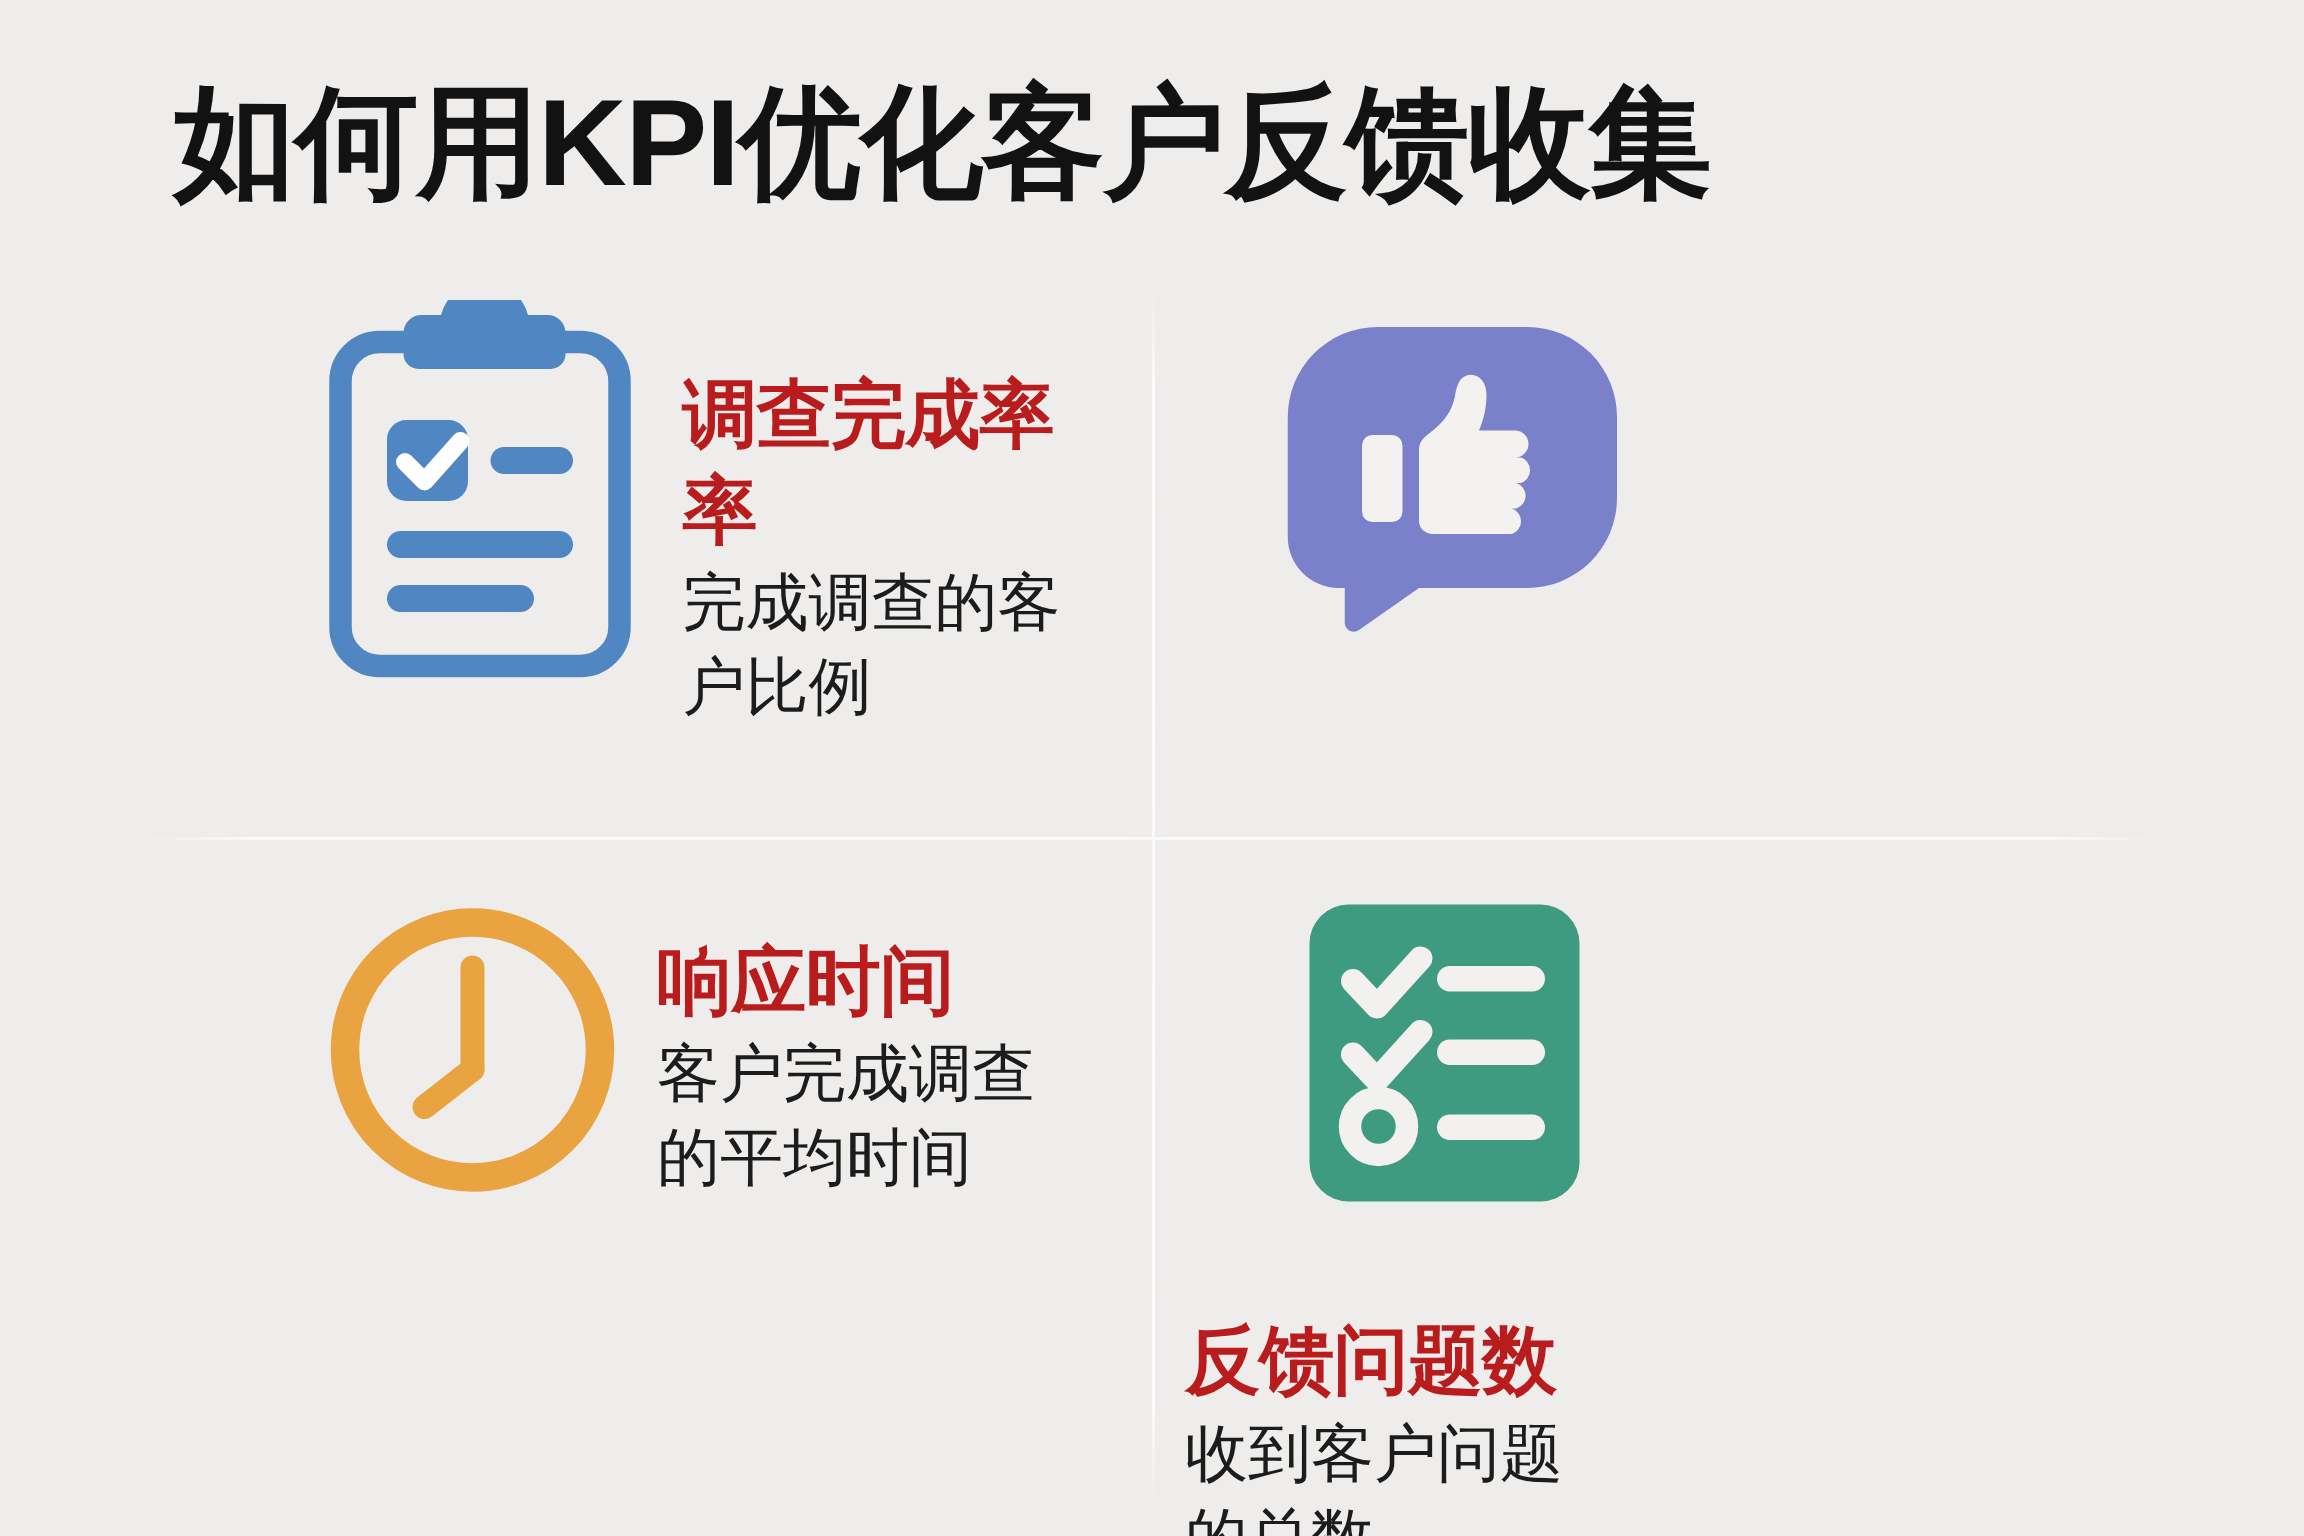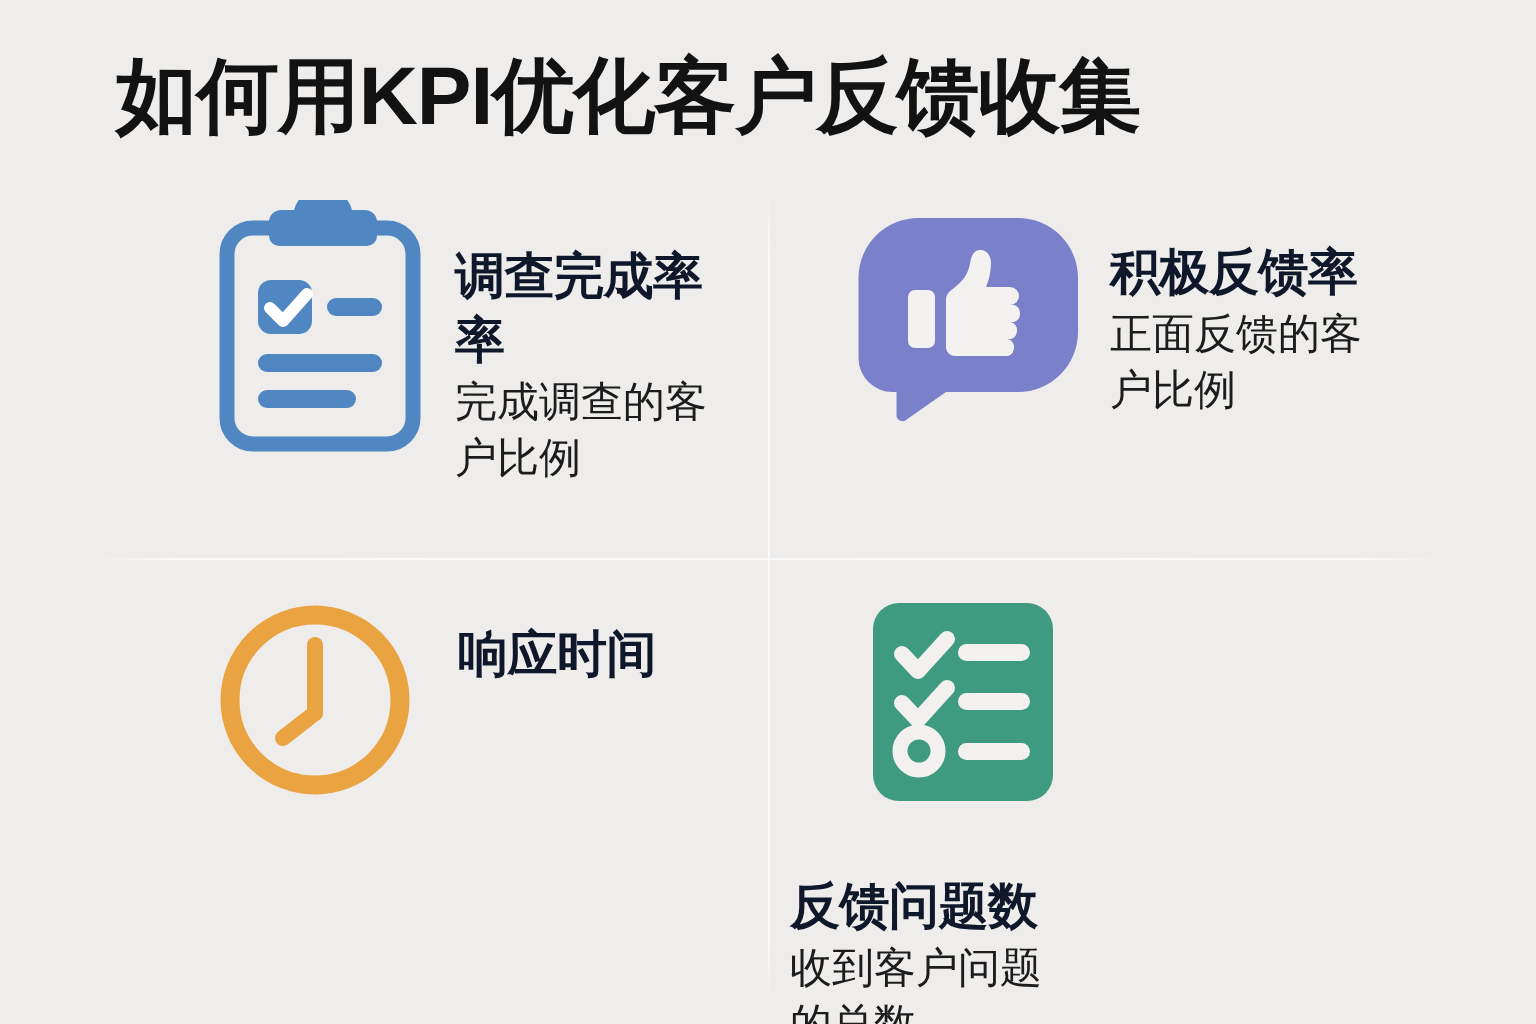--- a/index.html
+++ b/index.html
@@ -87,28 +87,28 @@
   .cell-2 .icon-wrap { width: 240px; margin-left: 80px;  padding-top: 30px; }
   .cell-3 .icon-wrap { width: 230px; margin-left: 200px; padding-top: 40px; }
   .cell-4 .icon-wrap { width: 240px; margin-left: 80px;  padding-top: 38px; }
 
   .text-wrap {
     flex: 1 1 auto;
     padding-top: 62px;
   }
   .cell-1 .text-wrap { margin-left: 20px; }
   .cell-2 .text-wrap { margin-left: 22px; padding-top: 58px; }
-  .cell-3 .text-wrap { margin-left: 28px; padding-top: 62px; }
+  .cell-3 .text-wrap { margin-left: 8px; padding-top: 62px; }
   .cell-4 .text-wrap { margin-left: 22px; padding-top: 62px; }
 
   .card-title {
     font-size: 50px;
     line-height: 64px;
     font-weight: 700;
-    color: #0f172a;
+    color: #b91c1c;
     letter-spacing: -0.5px;
     max-width: 270px;
   }
   .cell-2 .card-title,
   .cell-4 .card-title { max-width: 330px; }
 
   .card-desc {
     font-size: 42px;
     line-height: 56px;
     font-weight: 400;
@@ -168,40 +168,37 @@
 
           <rect x="56" y="78" width="27" height="58" rx="7" ry="7" fill="#f3f2f0"></rect>
 
           <path d="M94 136 v-48 c0 -6 4 -9 8 -12 c9 -7 14 -14 16 -24
                    c1 -7 3 -13 9 -14 c7 -1 12 5 12 13 c0 9 -2 17 -5 24 h24
                    a9 9 0 0 1 0 18 h4 a9 9 0 0 1 0 17 h-3 a9 9 0 0 1 0 17 h-3
                    a9 9 0 0 1 0 17 h-53 a9 9 0 0 1 -9 -8 z" fill="#f3f2f0"></path>
         </svg>
       </span>
     </div>
-    <div class="text-wrap">
-      <div class="card-title">积极反馈率</div>
-      <div class="card-desc">正面反馈的客户比例</div>
-    </div>
   </div>
 
   <div class="cell cell-3">
     <div class="icon-wrap">
       <span>
         <svg width="200" height="200" viewBox="0 0 200 200" xmlns="http://www.w3.org/2000/svg">
           <circle cx="100" cy="100" r="85" fill="none" stroke="#e9a341" stroke-width="19"></circle>
 
           <path d="M100 45 v68" fill="none" stroke="#e9a341" stroke-width="16" stroke-linecap="round"></path>
 
           <path d="M100 113 l-32 25" fill="none" stroke="#e9a341" stroke-width="16" stroke-linecap="round"></path>
         </svg>
       </span>
     </div>
     <div class="text-wrap">
       <div class="card-title">响应时间</div>
+      <div class="card-desc">客户完成调查的平均时间</div>
     </div>
   </div>
 
   <div class="cell cell-4">
     <div class="icon-wrap">
       <span>
         <svg width="200" height="210" viewBox="0 0 200 210" xmlns="http://www.w3.org/2000/svg">
           <rect x="5" y="5" width="180" height="198" rx="26" ry="26" fill="#3f9b7f"></rect>
 
           <path d="M34 56 l16 17 l29 -32" fill="none" stroke="#f2f1ef" stroke-width="16" stroke-linecap="round" stroke-linejoin="round"></path>

